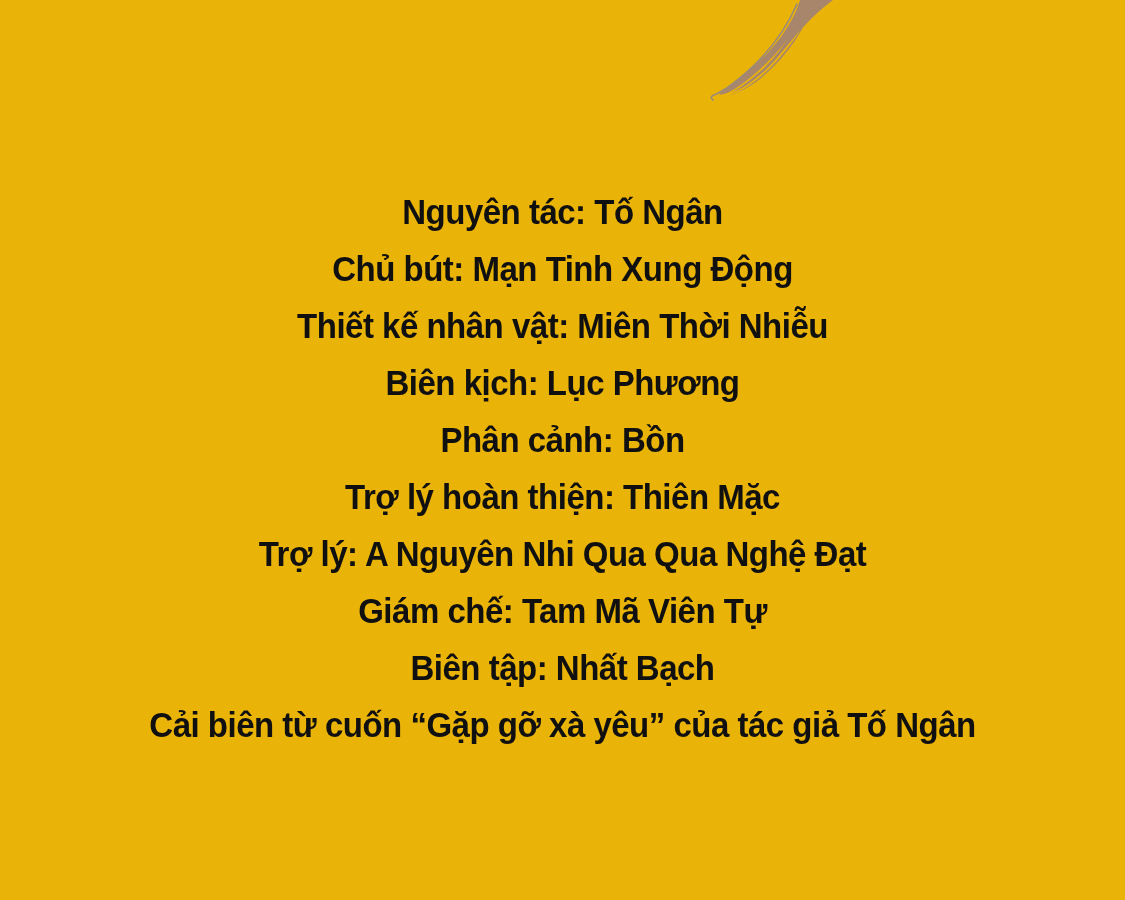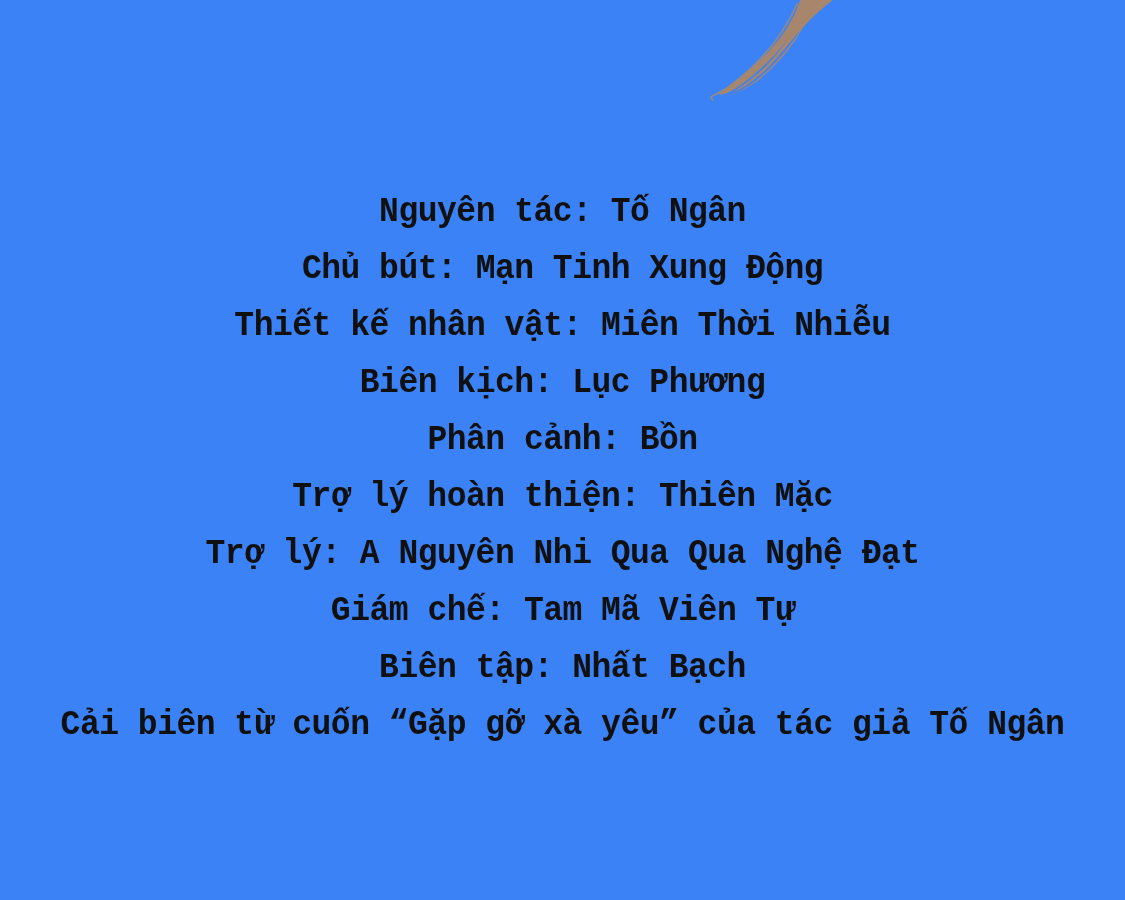--- a/index.html
+++ b/index.html
@@ -4,23 +4,23 @@
 <style>
   html, body {
     margin: 0;
     padding: 0;
     background: #ffffff;
   }
   .page {
     position: relative;
     width: 1125px;
     height: 900px;
-    background: #3b82f6;
+    background: #eab308;
     overflow: hidden;
-    font-family: Liberation Mono, monospace;
+    font-family: Liberation Sans, sans-serif;
   }
   .brush-stroke {
     position: absolute;
     top: 0;
     left: 690px;
     width: 180px;
     height: 120px;
     pointer-events: none;
   }
   .credits {

